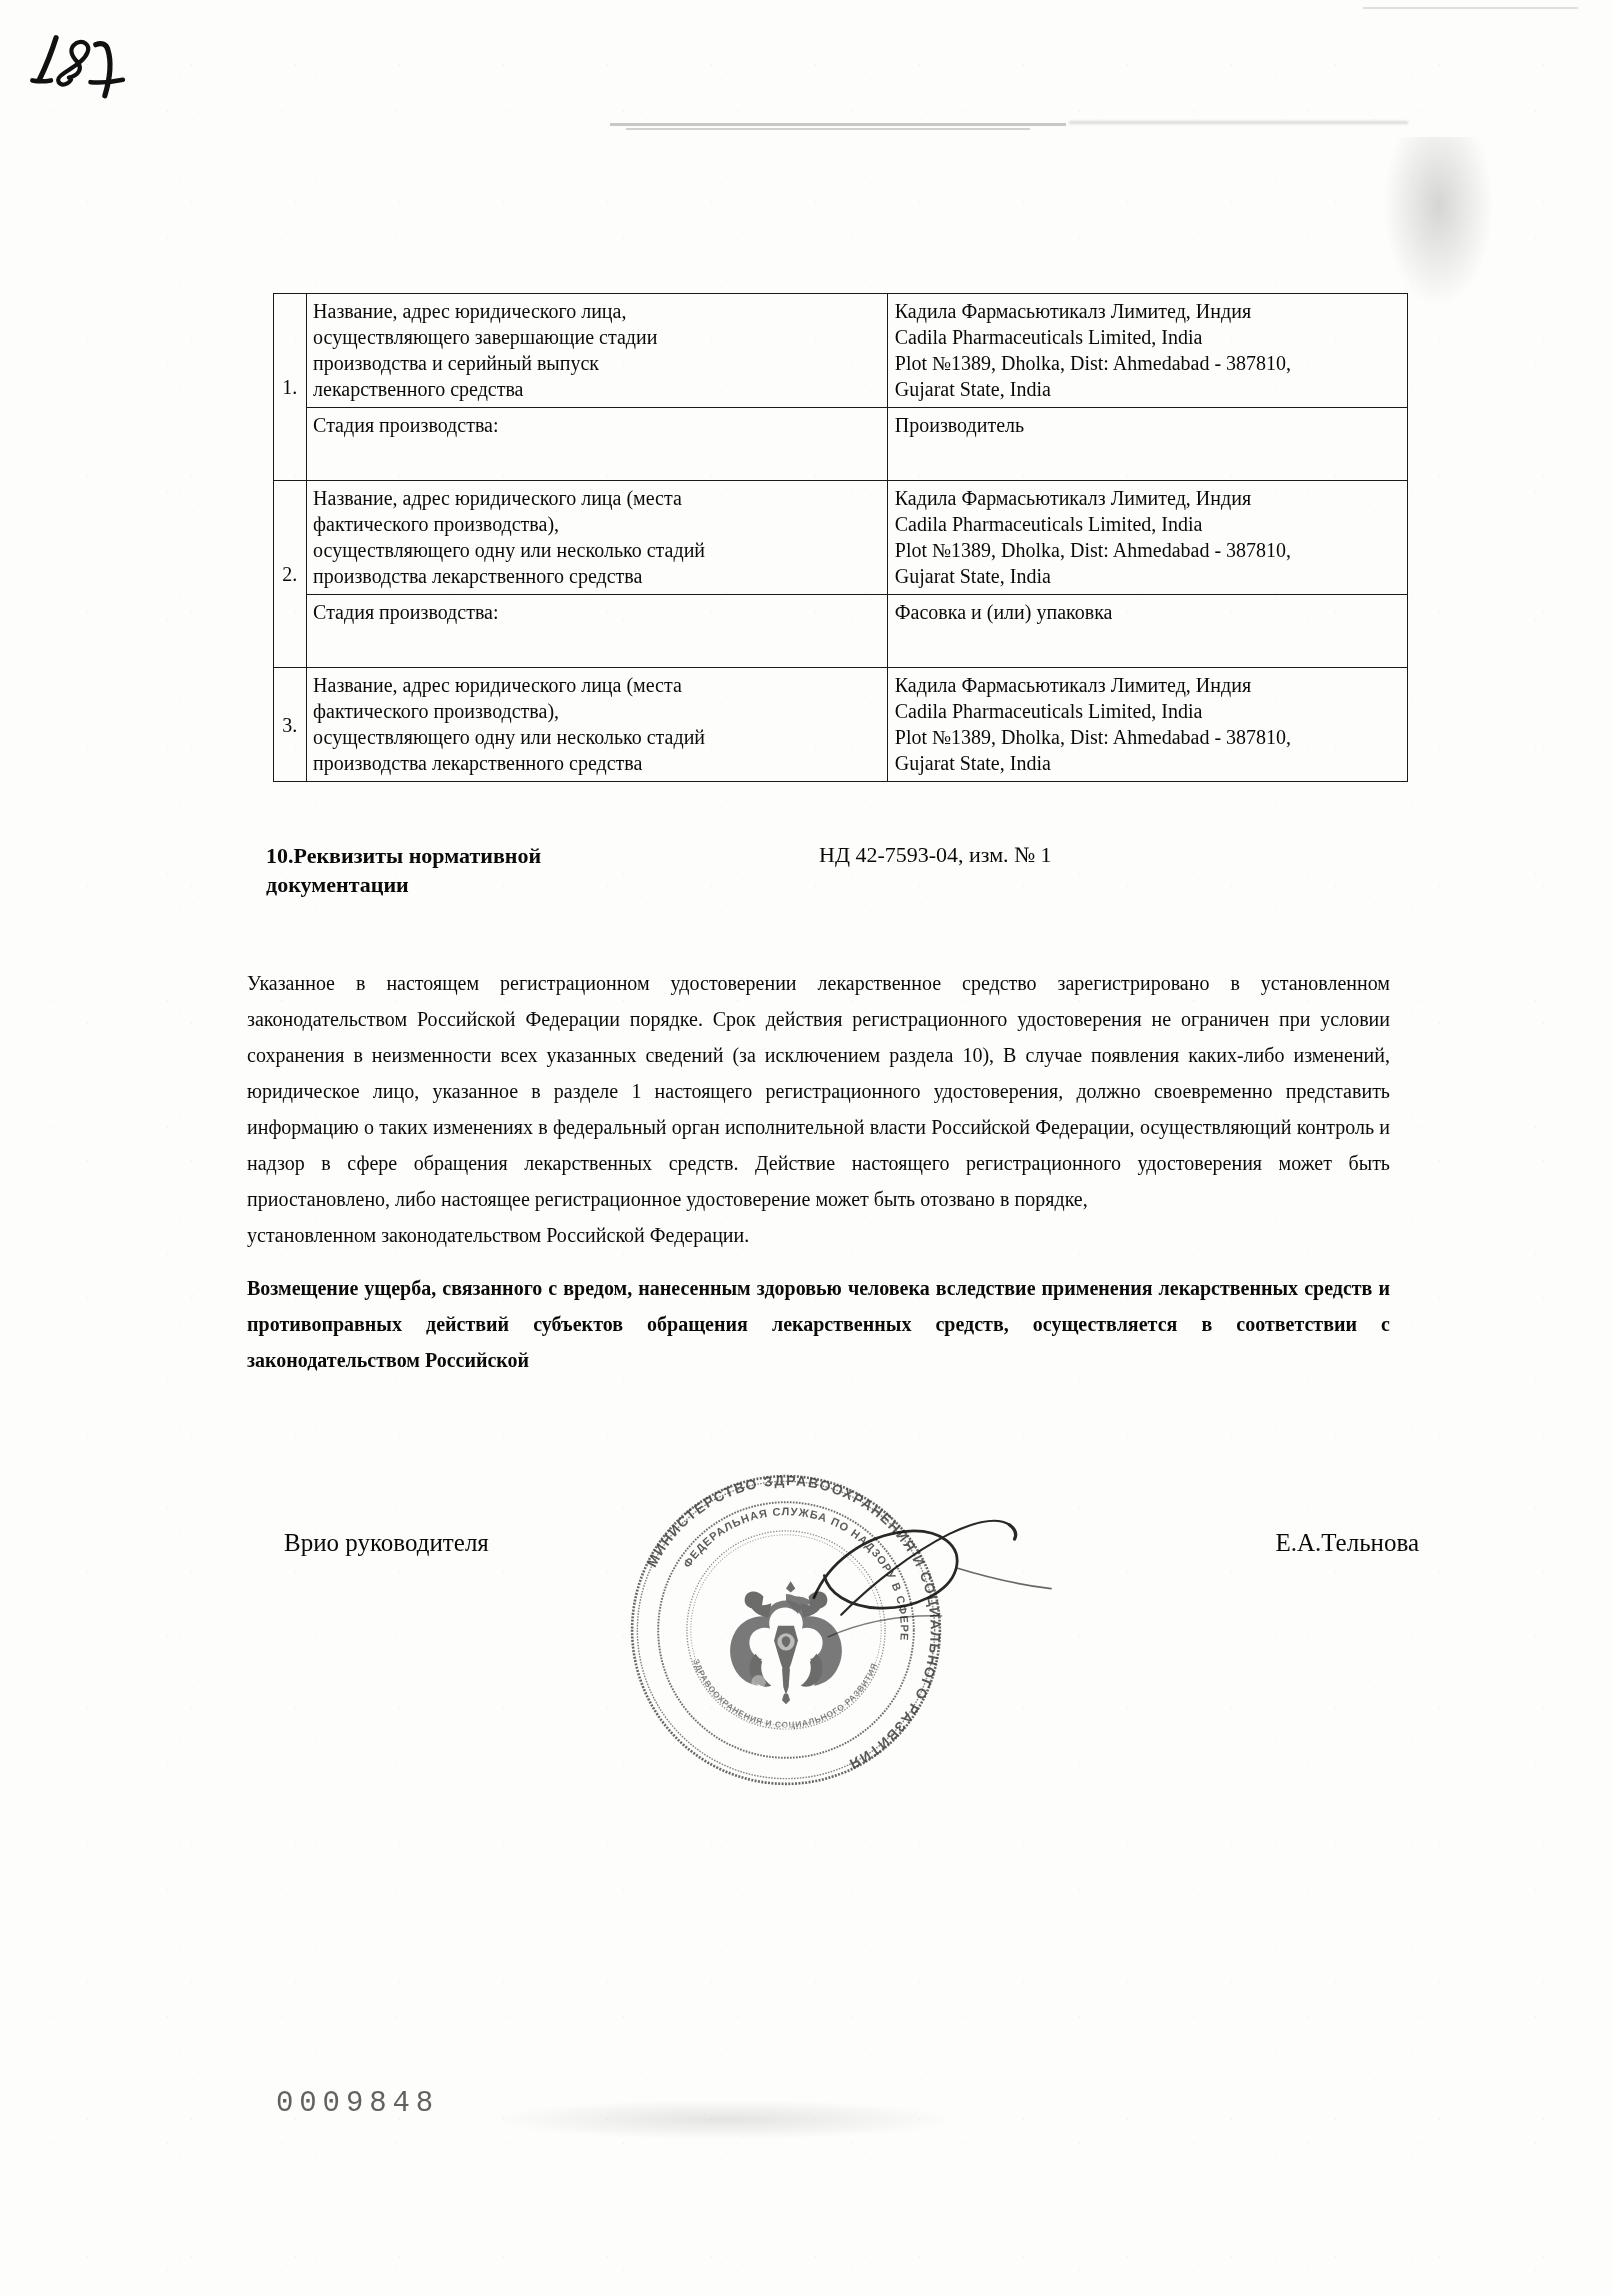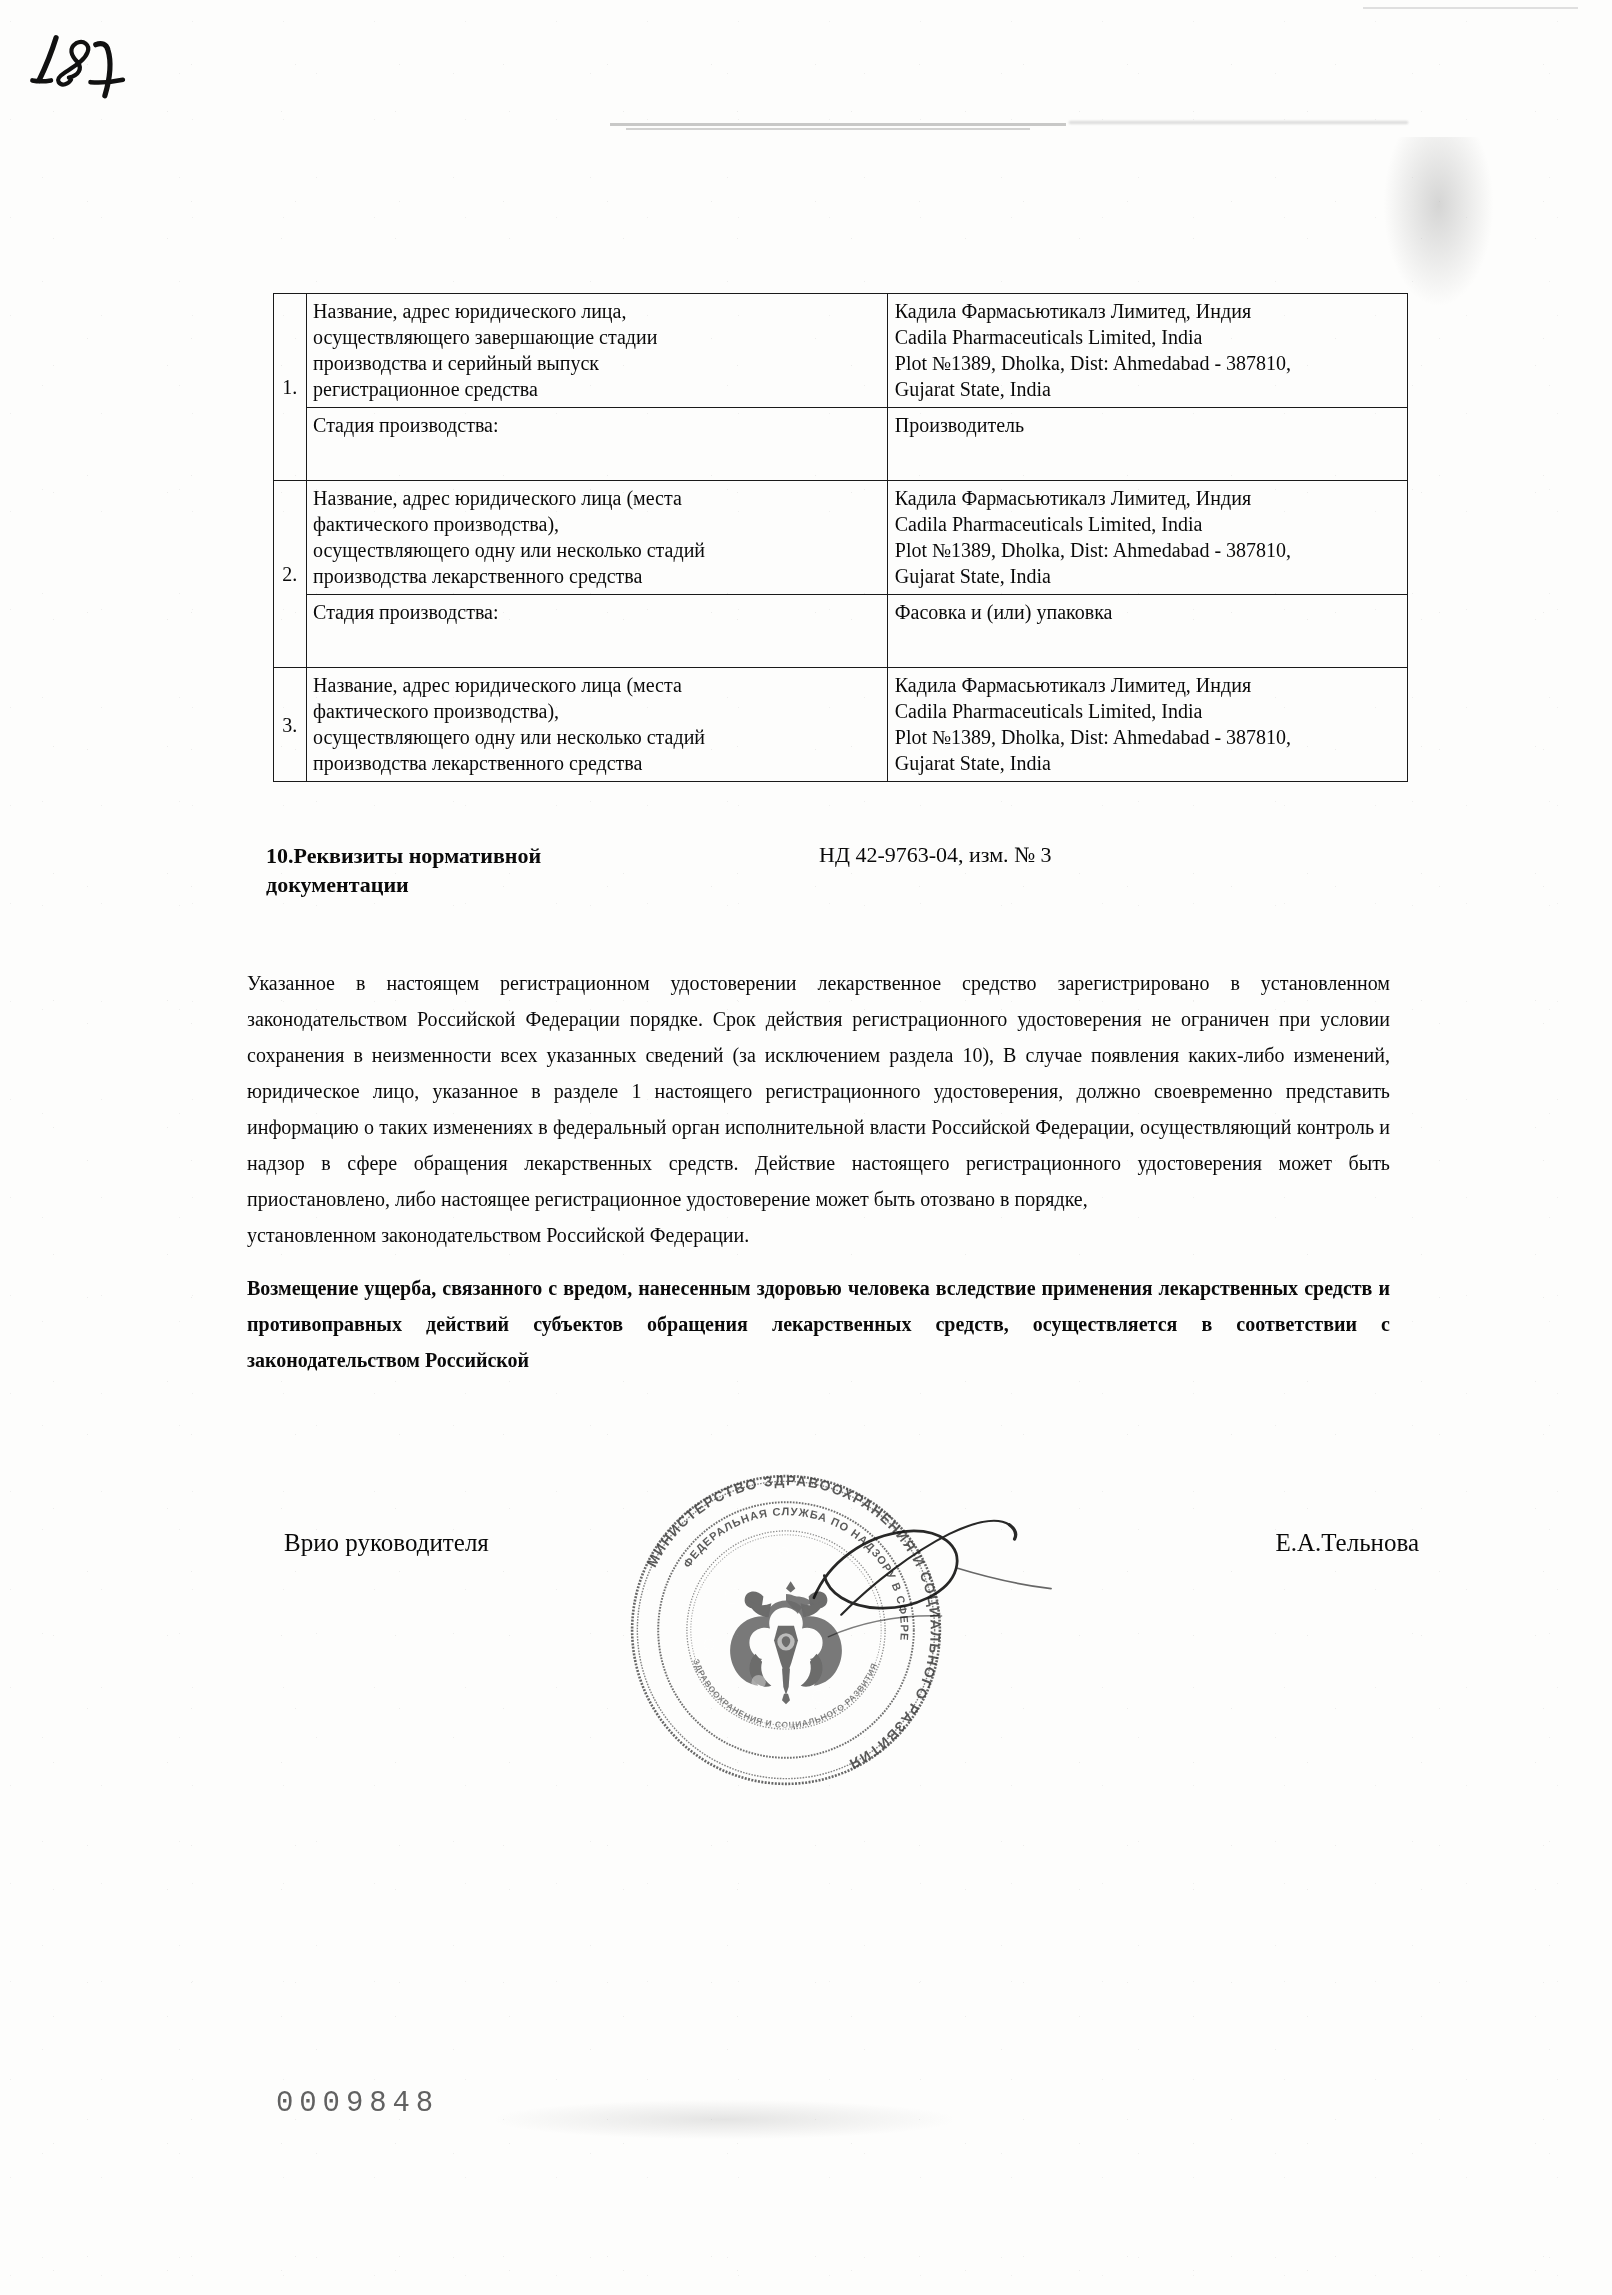--- a/index.html
+++ b/index.html
@@ -207,21 +207,21 @@
 
   <table id="mfg-table">
     <tbody>
 
       <tr>
         <td class="c-num" rowspan="2">1.</td>
         <td class="c-label tall">
           <span class="cellline">Название, адрес юридического лица,</span>
           <span class="cellline">осуществляющего завершающие стадии</span>
           <span class="cellline">производства и серийный выпуск</span>
-          <span class="cellline">регистрационное средства</span>
+          <span class="cellline">лекарственного средства</span>
         </td>
         <td class="c-value tall">
           <span class="cellline">Кадила Фармасьютикалз Лимитед, Индия</span>
           <span class="cellline">Cadila Pharmaceuticals Limited, India</span>
           <span class="cellline">Plot №1389, Dholka, Dist: Ahmedabad - 387810,</span>
           <span class="cellline">Gujarat State, India</span>
         </td>
       </tr>
       <tr>
         <td class="c-label stage">Стадия производства:</td>
@@ -261,21 +261,21 @@
           <span class="cellline">Cadila Pharmaceuticals Limited, India</span>
           <span class="cellline">Plot №1389, Dholka, Dist: Ahmedabad - 387810,</span>
           <span class="cellline">Gujarat State, India</span>
         </td>
       </tr>
     </tbody>
   </table>
 
   <div id="sec10">
     <div id="sec10-title">10.Реквизиты нормативной документации</div>
-    <div id="sec10-value">НД 42-9763-04, изм. № 3</div>
+    <div id="sec10-value">НД 42-7593-04, изм. № 1</div>
   </div>
 
   <div id="body-text">
     <p class="para">
       <span>Указанное в настоящем регистрационном удостоверении лекарственное средство зарегистрировано в установленном законодательством Российской Федерации порядке. Срок действия регистрационного удостоверения не ограничен при условии сохранения в неизменности всех указанных сведений (за исключением раздела 10), В случае появления каких-либо изменений, юридическое лицо, указанное в разделе 1 настоящего регистрационного удостоверения, должно своевременно представить информацию о таких изменениях в федеральный орган исполнительной власти Российской Федерации, осуществляющий контроль и надзор в сфере обращения лекарственных средств. Действие настоящего регистрационного удостоверения может быть приостановлено, либо настоящее регистрационное удостоверение может быть отозвано в порядке,</span>
       <span class="lastline">установленном законодательством Российской Федерации.</span>
     </p>
     <p class="para bold">
       <span>Возмещение ущерба, связанного с вредом, нанесенным здоровью человека вследствие применения лекарственных средств и противоправных действий субъектов обращения лекарственных средств, осуществляется в соответствии с законодательством Российской</span>
     </p>

